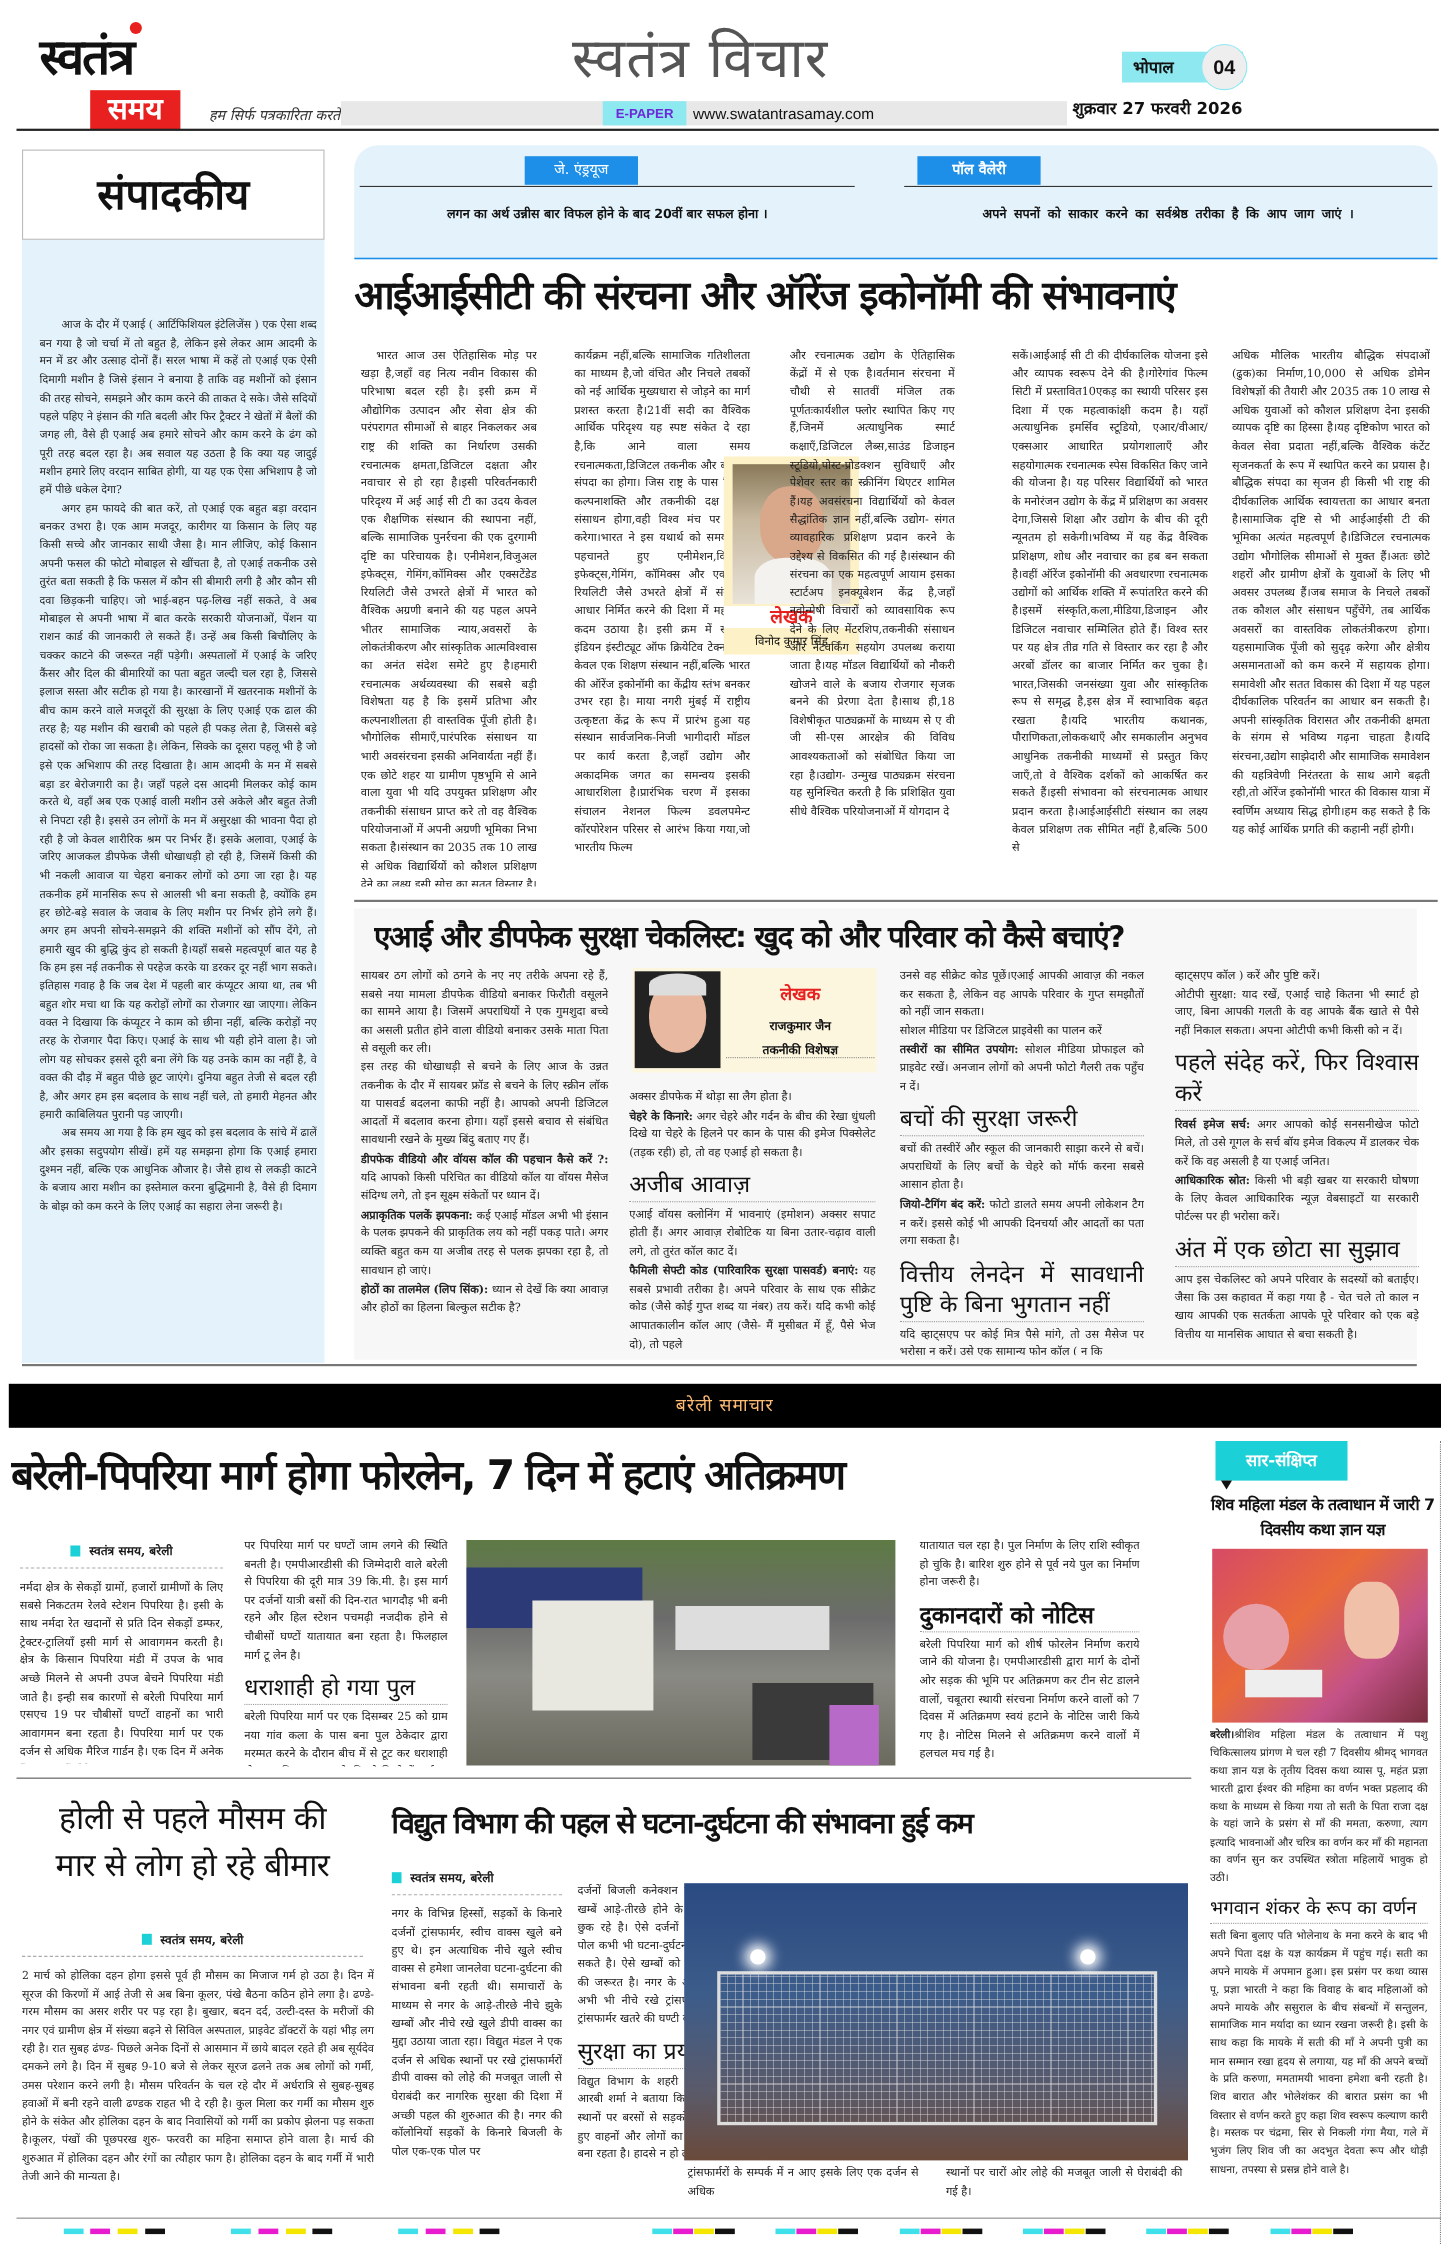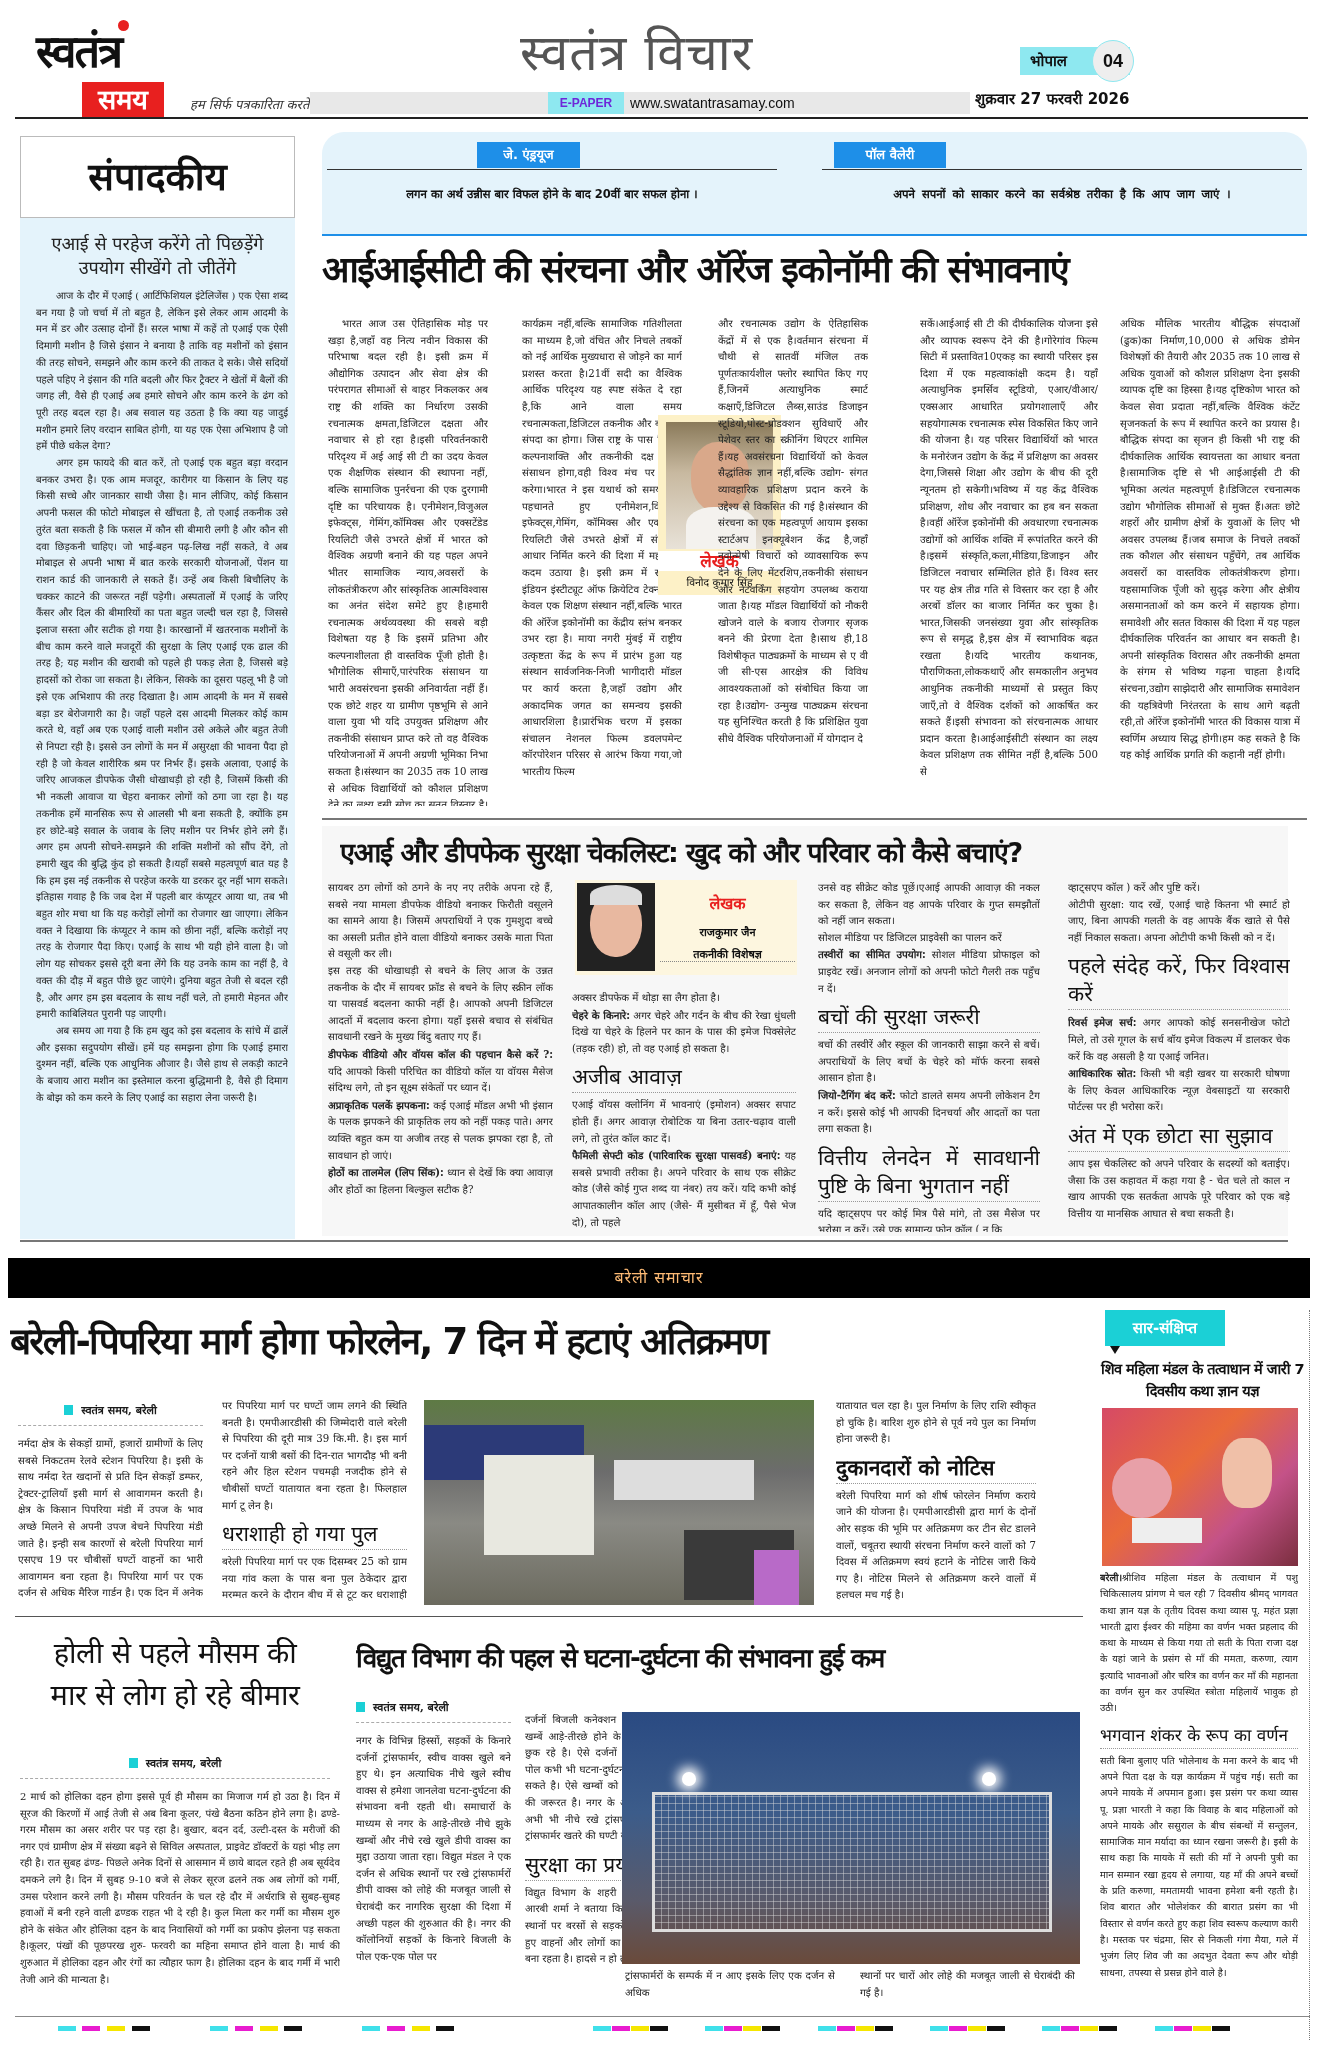--- a/index.html
+++ b/index.html
@@ -34,34 +34,30 @@
   <div class="abs" style="left:1030px;top:50px;font-family:'DejaVu Sans',sans-serif;font-weight:bold;font-size:15px;line-height:22px;color:#111">भोपाल</div>
   <div class="abs" style="left:1092px;top:40px;width:42px;height:42px;border-radius:50%;background:#eee;border:1px solid #8ee8f0;font-family:'Liberation Sans',sans-serif;font-weight:bold;font-size:18px;line-height:40px;text-align:center;color:#111">04</div>
   <div class="abs" style="left:975px;top:88px;font-family:'DejaVu Sans',sans-serif;font-weight:bold;font-size:15px;line-height:22px;color:#111">शुक्रवार 27 फरवरी 2026</div>
   <div class="abs" style="left:15px;top:117px;width:1293px;height:2px;background:#222"></div>
 </div>
 
 <div class="abs" style="left:20px;top:136px;width:275px;height:1103px;background:#e4f3fb">
   <div class="abs" style="left:0;top:0;width:275px;height:82px;background:#fff;border:1px solid #bbb">
     <div style="font-family:'DejaVu Sans',sans-serif;font-weight:900;font-size:38px;line-height:80px;text-align:center;color:#111">संपादकीय</div>
   </div>
-  <div class="abs" style="left:0;top:96px;width:275px;text-align:center;font-family:'DejaVu Sans',sans-serif;font-size:18px;line-height:24px;color:#222">
-    <div>एआई से परहेज करेंगे तो पिछड़ेंगे</div>
-    <div>उपयोग सीखेंगे तो जीतेंगे</div>
-  </div>
   <div class="abs col-text" style="left:16px;top:152px;width:252px;height:945px;overflow:hidden;font-size:9.9px;line-height:16.7px">
     <p style="text-indent:20px">आज के दौर में एआई ( आर्टिफिशियल इंटेलिजेंस ) एक ऐसा शब्द बन गया है जो चर्चा में तो बहुत है, लेकिन इसे लेकर आम आदमी के मन में डर और उत्साह दोनों हैं। सरल भाषा में कहें तो एआई एक ऐसी दिमागी मशीन है जिसे इंसान ने बनाया है ताकि वह मशीनों को इंसान की तरह सोचने, समझने और काम करने की ताकत दे सके। जैसे सदियों पहले पहिए ने इंसान की गति बदली और फिर ट्रैक्टर ने खेतों में बैलों की जगह ली, वैसे ही एआई अब हमारे सोचने और काम करने के ढंग को पूरी तरह बदल रहा है। अब सवाल यह उठता है कि क्या यह जादुई मशीन हमारे लिए वरदान साबित होगी, या यह एक ऐसा अभिशाप है जो हमें पीछे धकेल देगा?</p>
     <p style="text-indent:20px">अगर हम फायदे की बात करें, तो एआई एक बहुत बड़ा वरदान बनकर उभरा है। एक आम मजदूर, कारीगर या किसान के लिए यह किसी सच्चे और जानकार साथी जैसा है। मान लीजिए, कोई किसान अपनी फसल की फोटो मोबाइल से खींचता है, तो एआई तकनीक उसे तुरंत बता सकती है कि फसल में कौन सी बीमारी लगी है और कौन सी दवा छिड़कनी चाहिए। जो भाई-बहन पढ़-लिख नहीं सकते, वे अब मोबाइल से अपनी भाषा में बात करके सरकारी योजनाओं, पेंशन या राशन कार्ड की जानकारी ले सकते हैं। उन्हें अब किसी बिचौलिए के चक्कर काटने की जरूरत नहीं पड़ेगी। अस्पतालों में एआई के जरिए कैंसर और दिल की बीमारियों का पता बहुत जल्दी चल रहा है, जिससे इलाज सस्ता और सटीक हो गया है। कारखानों में खतरनाक मशीनों के बीच काम करने वाले मजदूरों की सुरक्षा के लिए एआई एक ढाल की तरह है; यह मशीन की खराबी को पहले ही पकड़ लेता है, जिससे बड़े हादसों को रोका जा सकता है। लेकिन, सिक्के का दूसरा पहलू भी है जो इसे एक अभिशाप की तरह दिखाता है। आम आदमी के मन में सबसे बड़ा डर बेरोजगारी का है। जहाँ पहले दस आदमी मिलकर कोई काम करते थे, वहाँ अब एक एआई वाली मशीन उसे अकेले और बहुत तेजी से निपटा रही है। इससे उन लोगों के मन में असुरक्षा की भावना पैदा हो रही है जो केवल शारीरिक श्रम पर निर्भर हैं। इसके अलावा, एआई के जरिए आजकल डीपफेक जैसी धोखाधड़ी हो रही है, जिसमें किसी की भी नकली आवाज या चेहरा बनाकर लोगों को ठगा जा रहा है। यह तकनीक हमें मानसिक रूप से आलसी भी बना सकती है, क्योंकि हम हर छोटे-बड़े सवाल के जवाब के लिए मशीन पर निर्भर होने लगे हैं। अगर हम अपनी सोचने-समझने की शक्ति मशीनों को सौंप देंगे, तो हमारी खुद की बुद्धि कुंद हो सकती है।यहाँ सबसे महत्वपूर्ण बात यह है कि हम इस नई तकनीक से परहेज करके या डरकर दूर नहीं भाग सकते। इतिहास गवाह है कि जब देश में पहली बार कंप्यूटर आया था, तब भी बहुत शोर मचा था कि यह करोड़ों लोगों का रोजगार खा जाएगा। लेकिन वक्त ने दिखाया कि कंप्यूटर ने काम को छीना नहीं, बल्कि करोड़ों नए तरह के रोजगार पैदा किए। एआई के साथ भी यही होने वाला है। जो लोग यह सोचकर इससे दूरी बना लेंगे कि यह उनके काम का नहीं है, वे वक्त की दौड़ में बहुत पीछे छूट जाएंगे। दुनिया बहुत तेजी से बदल रही है, और अगर हम इस बदलाव के साथ नहीं चले, तो हमारी मेहनत और हमारी काबिलियत पुरानी पड़ जाएगी।</p>
     <p style="text-indent:20px">अब समय आ गया है कि हम खुद को इस बदलाव के सांचे में ढालें और इसका सदुपयोग सीखें। हमें यह समझना होगा कि एआई हमारा दुश्मन नहीं, बल्कि एक आधुनिक औजार है। जैसे हाथ से लकड़ी काटने के बजाय आरा मशीन का इस्तेमाल करना बुद्धिमानी है, वैसे ही दिमाग के बोझ को कम करने के लिए एआई का सहारा लेना जरूरी है।</p>
   </div>
 </div>
 
 <div class="abs" style="left:322px;top:132px;width:985px;height:104px;background:#e4f3fb;border-radius:22px 22px 0 0;border-bottom:2px solid #1e8fe8">
   <div class="abs" style="left:5px;top:10px;width:450px">
-    <div class="abs" style="left:150px;top:0;width:103px;height:26px;background:#1e8fe8;color:#fff;font-family:'DejaVu Sans',sans-serif;font-weight:bold;font-size:13px;line-height:26px;text-align:center">जे. एंड्रयूज</div>
+    <div class="abs" style="left:150px;top:0;width:103px;height:26px;background:#1e8fe8;color:#fff;font-family:'DejaVu Sans',sans-serif;font-weight:normal;font-size:13px;line-height:26px;text-align:center">जे. एंड्रयूज</div>
     <div class="abs" style="left:0;top:27px;width:450px;height:1px;background:#333"></div>
     <div class="abs" style="left:0;top:44px;width:450px;text-align:center;font-family:'DejaVu Sans',sans-serif;font-weight:bold;font-size:11.5px;color:#111">लगन का अर्थ उन्नीस बार विफल होने के बाद 20वीं बार सफल होना ।</div>
   </div>
   <div class="abs" style="left:500px;top:10px;width:480px">
     <div class="abs" style="left:12px;top:0;width:112px;height:26px;background:#1e8fe8;color:#fff;font-family:'DejaVu Sans',sans-serif;font-weight:bold;font-size:13px;line-height:26px;text-align:center">पॉल वैलेरी</div>
     <div class="abs" style="left:0;top:27px;width:480px;height:1px;background:#333"></div>
     <div class="abs" style="left:0;top:44px;width:480px;text-align:center;font-family:Liberation Mono, monospace;font-weight:bold;font-size:11.5px;color:#111">अपने सपनों को साकार करने का सर्वश्रेष्ठ तरीका है कि आप जाग जाएं ।</div>
   </div>
 </div>
 

